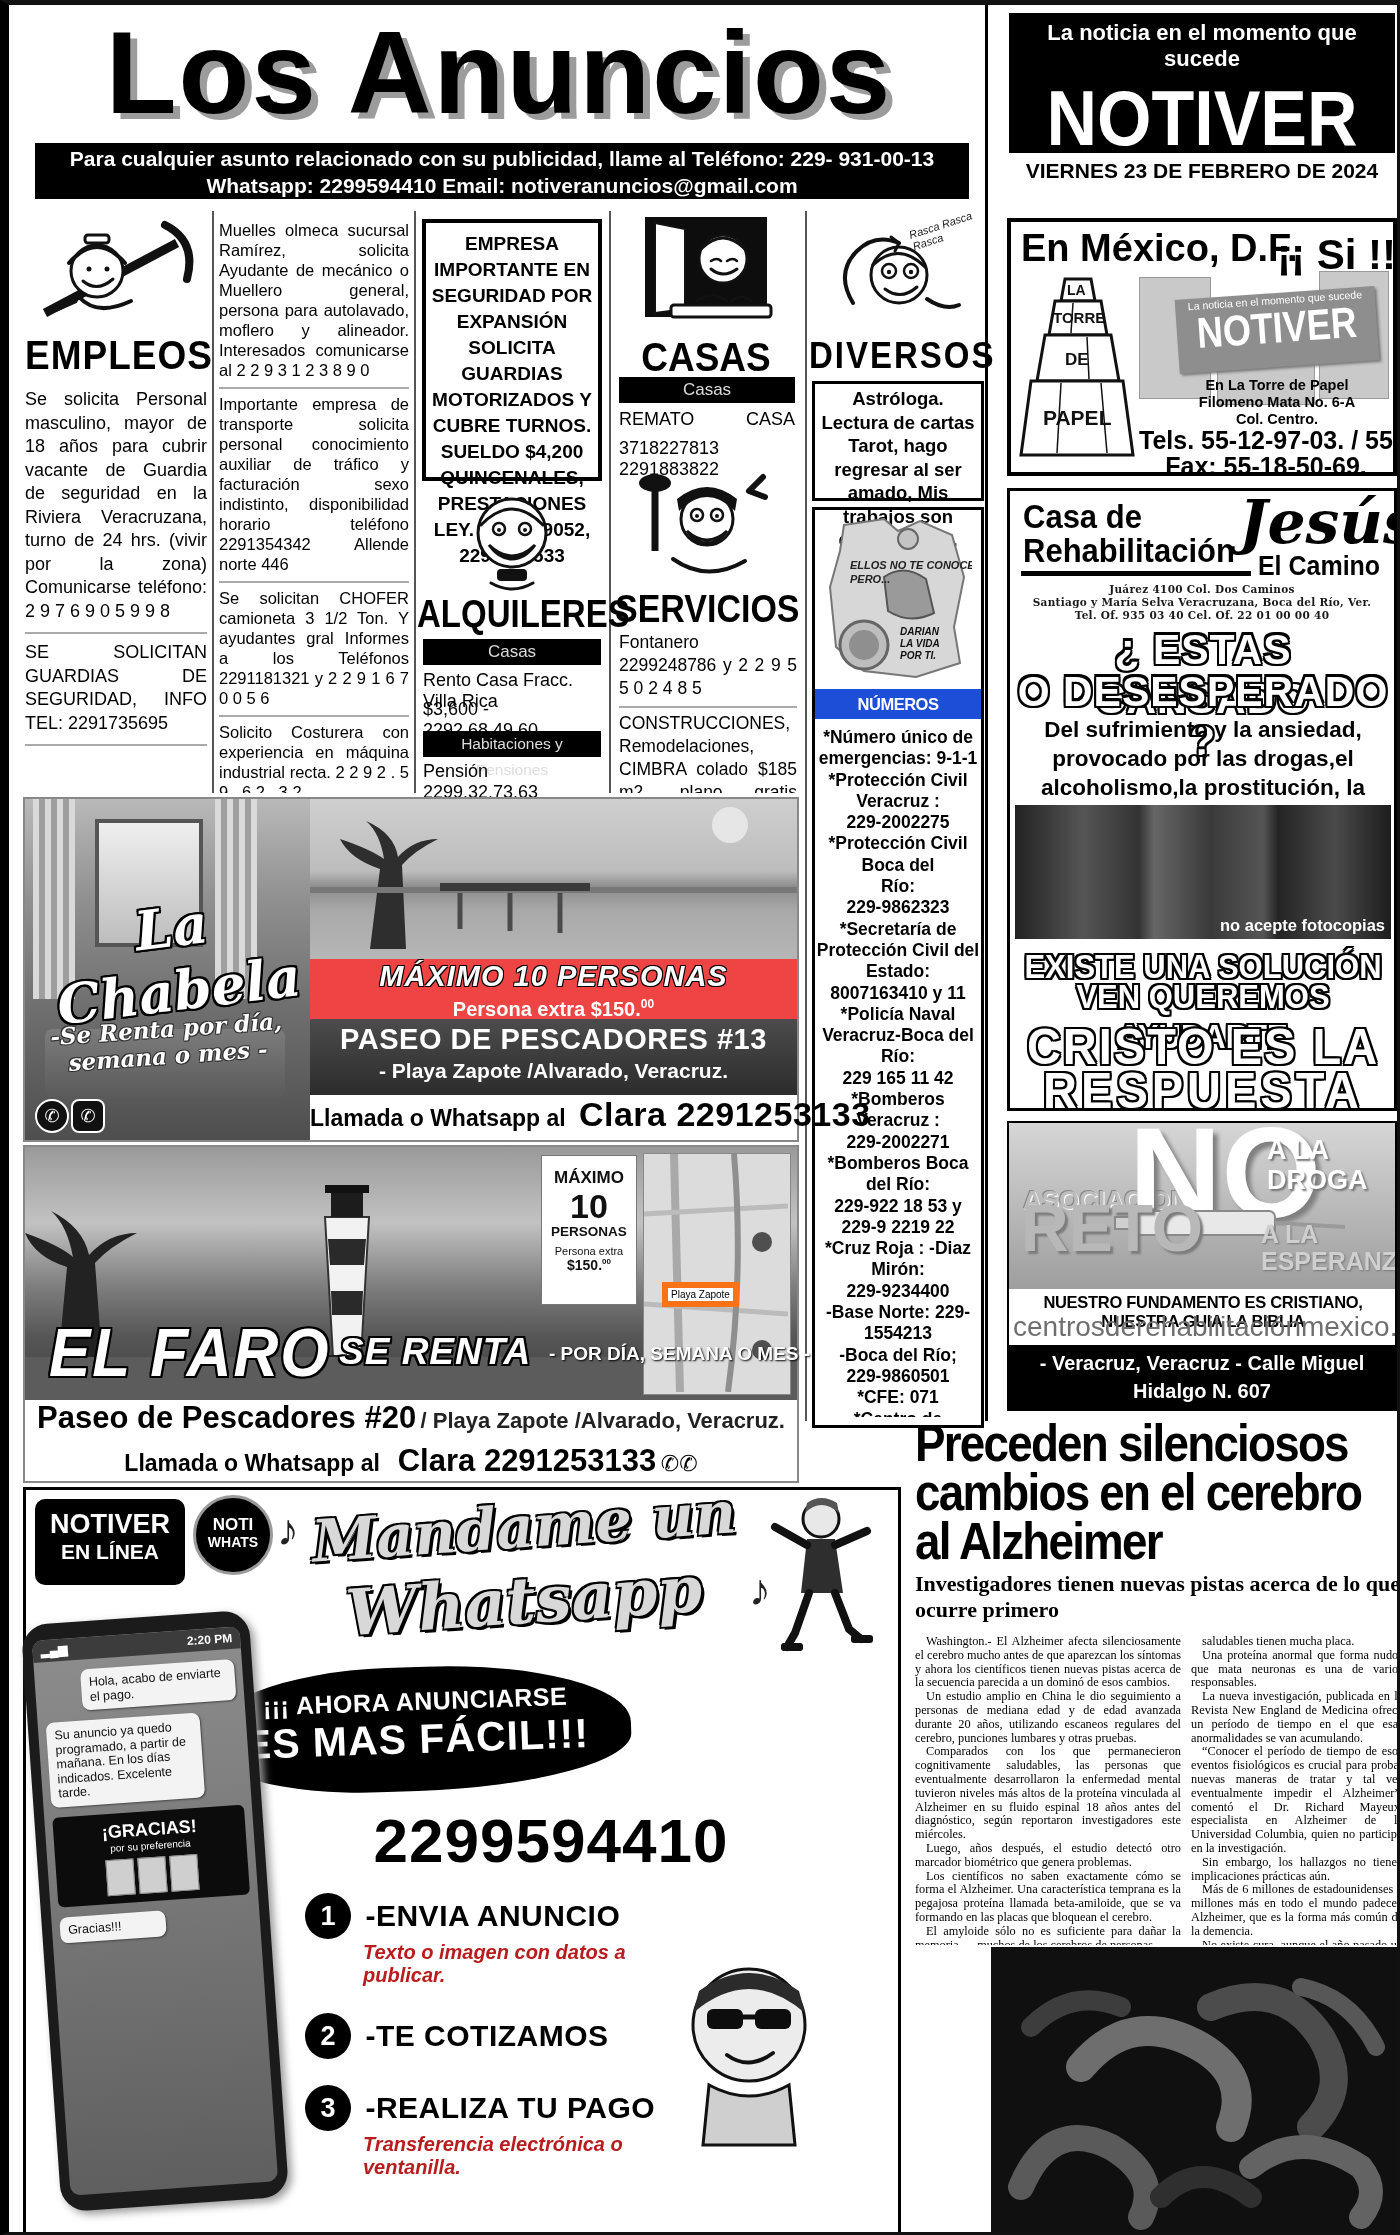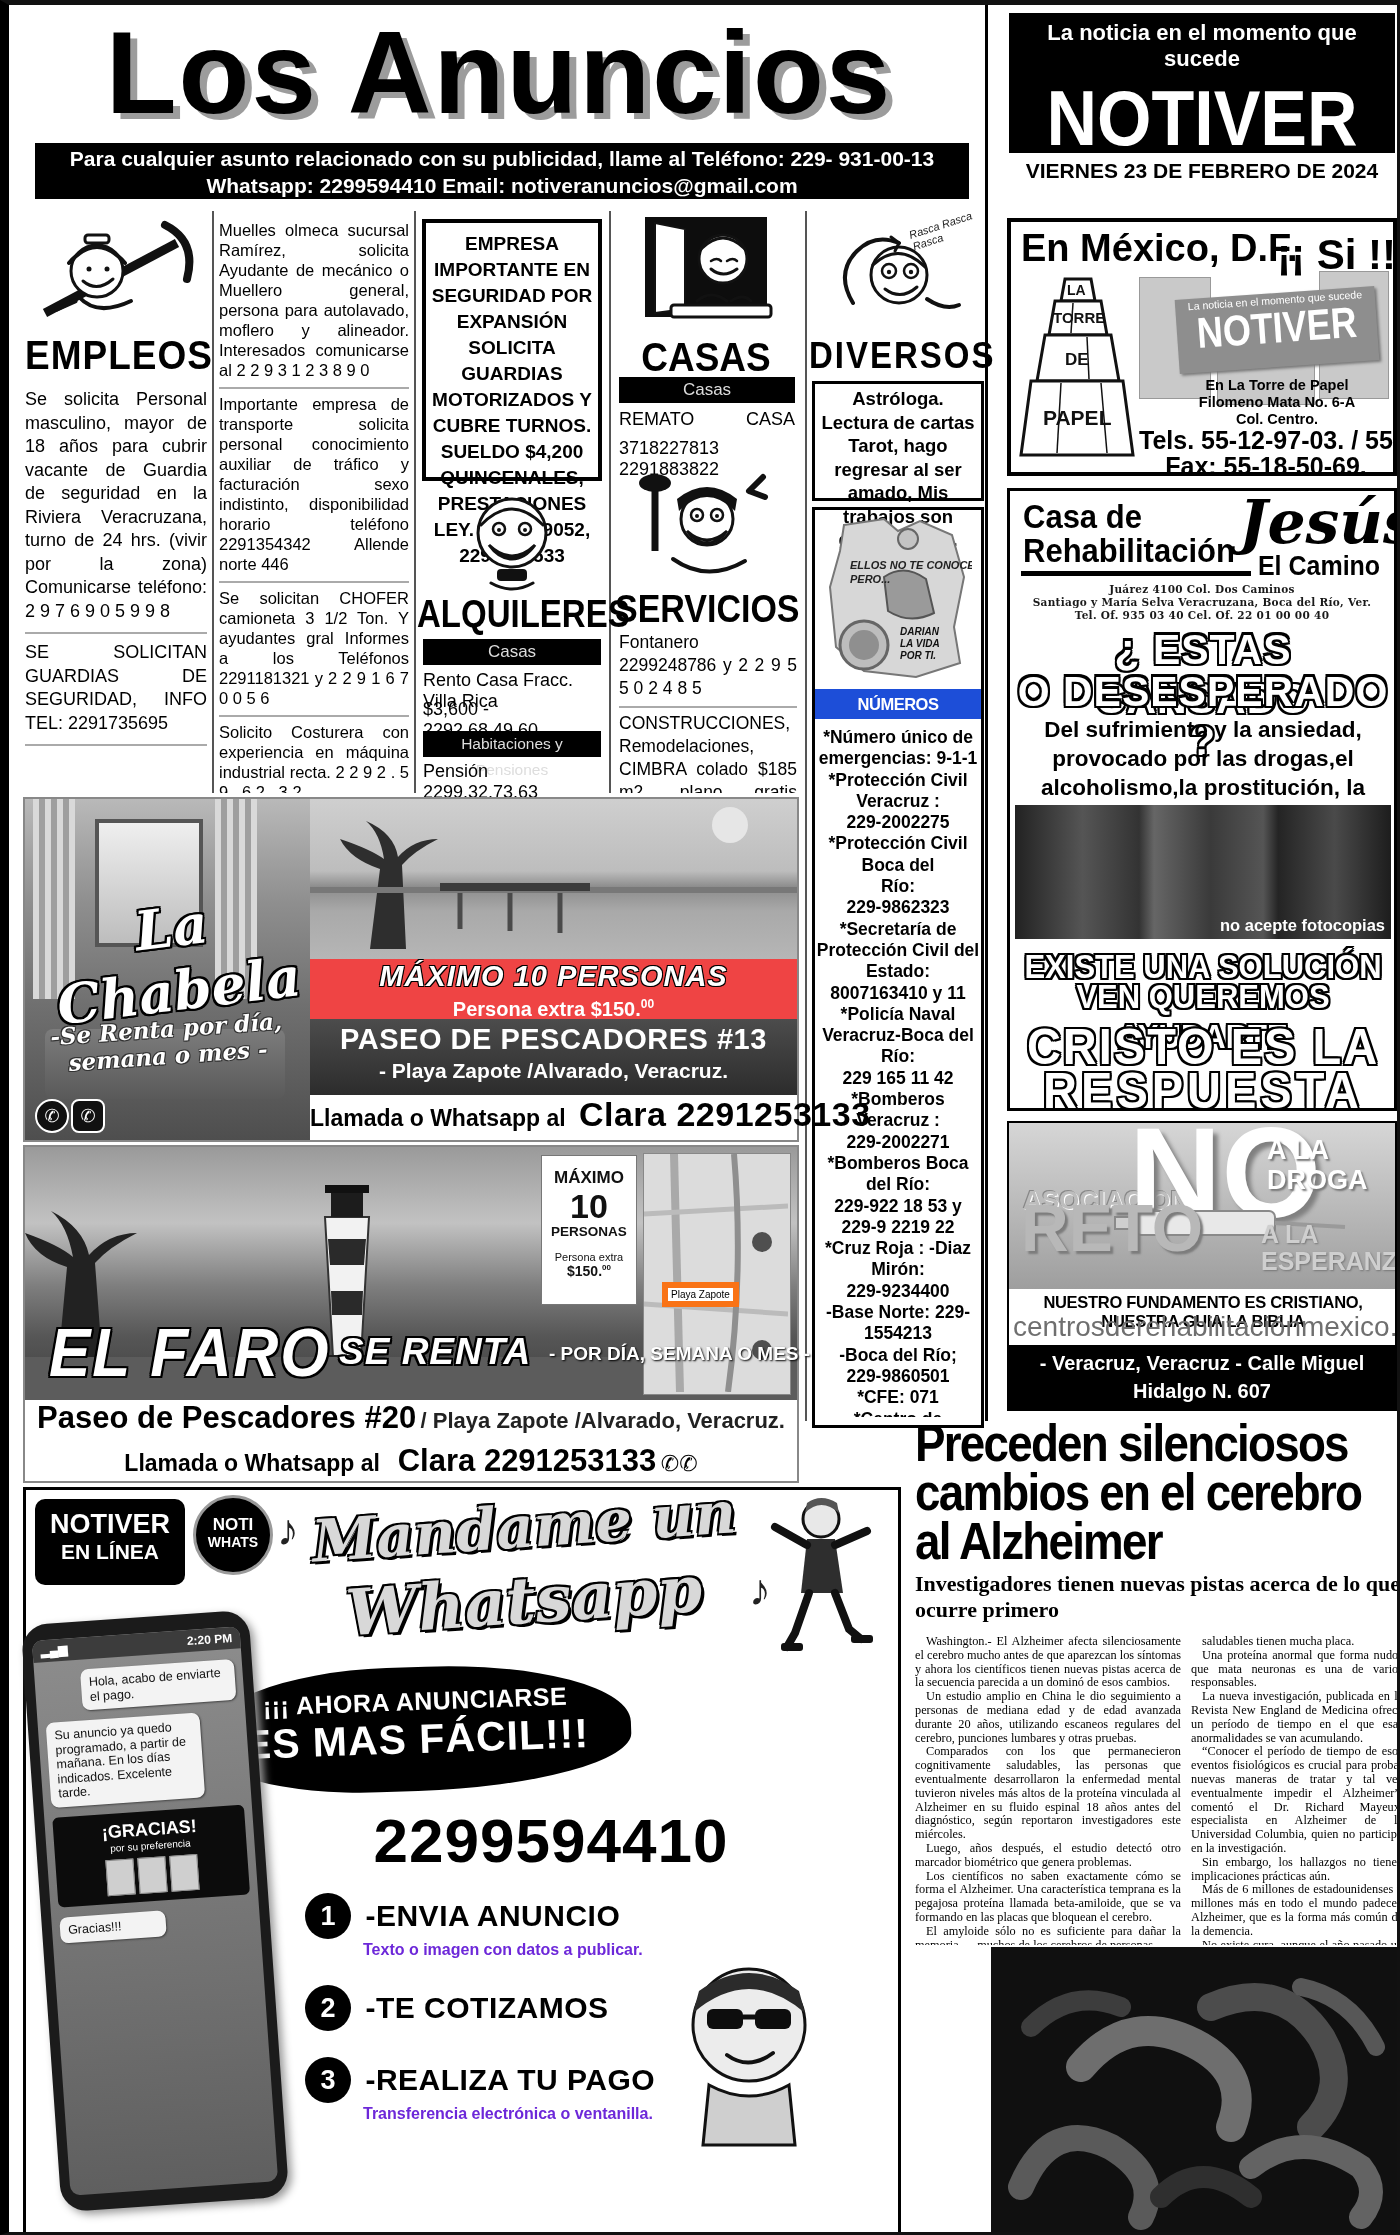--- a/index.html
+++ b/index.html
@@ -144,21 +144,21 @@
   #chab-cta{left:301px;top:1090px;width:487px;height:45px;background:#fff;text-align:center;white-space:nowrap;}
   #chab-cta .c1{font-size:23px;font-weight:bold;}
   #chab-cta .c2{font-size:34px;font-weight:bold;letter-spacing:0.5px;}
   
   #faro{left:14px;top:1140px;width:776px;height:338px;border:2px solid #888;box-sizing:border-box;}
   #faro-photo{left:16px;top:1142px;width:772px;height:253px;overflow:hidden;
     background:linear-gradient(180deg,#9a9a9a 0%,#c2c2c2 30%,#7e7e7e 55%,#565656 75%,#3f3f3f 100%);}
   #faro-maxbox{position:absolute;right:160px;top:8px;width:96px;height:150px;background:#fff;border:1px solid #777;
     text-align:center;color:#111;padding-top:12px;box-sizing:border-box;}
   #faro-maxbox .a{font-size:17px;font-weight:bold;} #faro-maxbox .b2{font-size:34px;font-weight:bold;line-height:36px;}
-  #faro-maxbox .c{font-size:13.5px;font-weight:bold;} #faro-maxbox .d{font-size:11px;margin-top:12px;} #faro-maxbox .e{font-size:14px;font-weight:bold;}
+  #faro-maxbox .c{font-size:13.5px;font-weight:bold;} #faro-maxbox .d{font-size:11px;margin-top:6px;} #faro-maxbox .e{font-size:14px;font-weight:bold;}
   #faro-map{position:absolute;right:6px;top:6px;width:146px;height:240px;background:#dcdcdc;border:1px solid #888;}
   #faro-maplabel{position:absolute;left:18px;top:128px;background:#fff;border:6px solid #f97316;font-size:10px;padding:1px 3px;}
   #faro-name{left:40px;top:1312px;font-size:62px;font-weight:bold;font-style:italic;letter-spacing:2px;transform:scaleY(1.1);}
   #faro-renta{left:330px;top:1326px;font-size:37px;font-weight:bold;font-style:italic;letter-spacing:1px;}
   #faro-period{left:540px;top:1338px;font-size:19px;font-weight:bold;color:#fff;text-shadow:1px 1px 2px #000;}
   #faro-addr{left:16px;top:1395px;width:772px;height:43px;background:#fff;text-align:center;white-space:nowrap;}
   #faro-addr .p1{font-size:31px;font-weight:bold;} #faro-addr .p2{font-size:22px;font-weight:bold;color:#222;}
   #faro-cta{left:16px;top:1438px;width:772px;height:38px;background:#fff;text-align:center;white-space:nowrap;}
   #faro-cta .c1{font-size:23px;font-weight:bold;} #faro-cta .c2{font-size:31px;font-weight:bold;}
   
@@ -189,21 +189,21 @@
   #wa-gracias{background:#0c0c0c;color:#fff;border-radius:6px;margin:10px 8px;padding:8px;text-align:center;}
   #wa-gracias .g1{font-size:18px;font-weight:bold;} #wa-gracias .g2{font-size:10px;}
   #wa-gracias .row{display:flex;justify-content:center;gap:4px;margin-top:6px;}
   #wa-gracias .row div{width:26px;height:34px;background:#cfcfcf;border:1px solid #888;}
   #wa-number{left:282px;top:1800px;width:520px;font-size:62px;font-weight:bold;text-align:center;letter-spacing:1px;}
   #wa-steps{left:296px;top:1888px;width:360px;}
   .step{position:relative;margin-bottom:26px;}
   .stepnum{display:inline-block;width:46px;height:46px;background:#000;color:#fff;border-radius:50%;
     font-size:27px;font-weight:bold;text-align:center;line-height:46px;vertical-align:middle;}
   .steplab{font-size:30px;font-weight:bold;vertical-align:middle;margin-left:10px;letter-spacing:0.5px;}
-  .stepsub{font-size:16px;font-weight:bold;color:#6d28d9;margin:2px 0 0 58px;}
+  .stepsub{font-size:20px;font-weight:bold;color:#b91c1c;margin:2px 0 0 58px;font-style:italic;}
   #wa-baby{left:640px;top:1930px;width:200px;height:230px;}
   svg .ln{stroke:#111;fill:none;stroke-linecap:round;}
 </style>
 </head>
 <body>
 
 <div id="page">
 
   <div class="abs" id="mast-title">Los Anuncios</div>
   <div class="abs" id="contact-bar">

